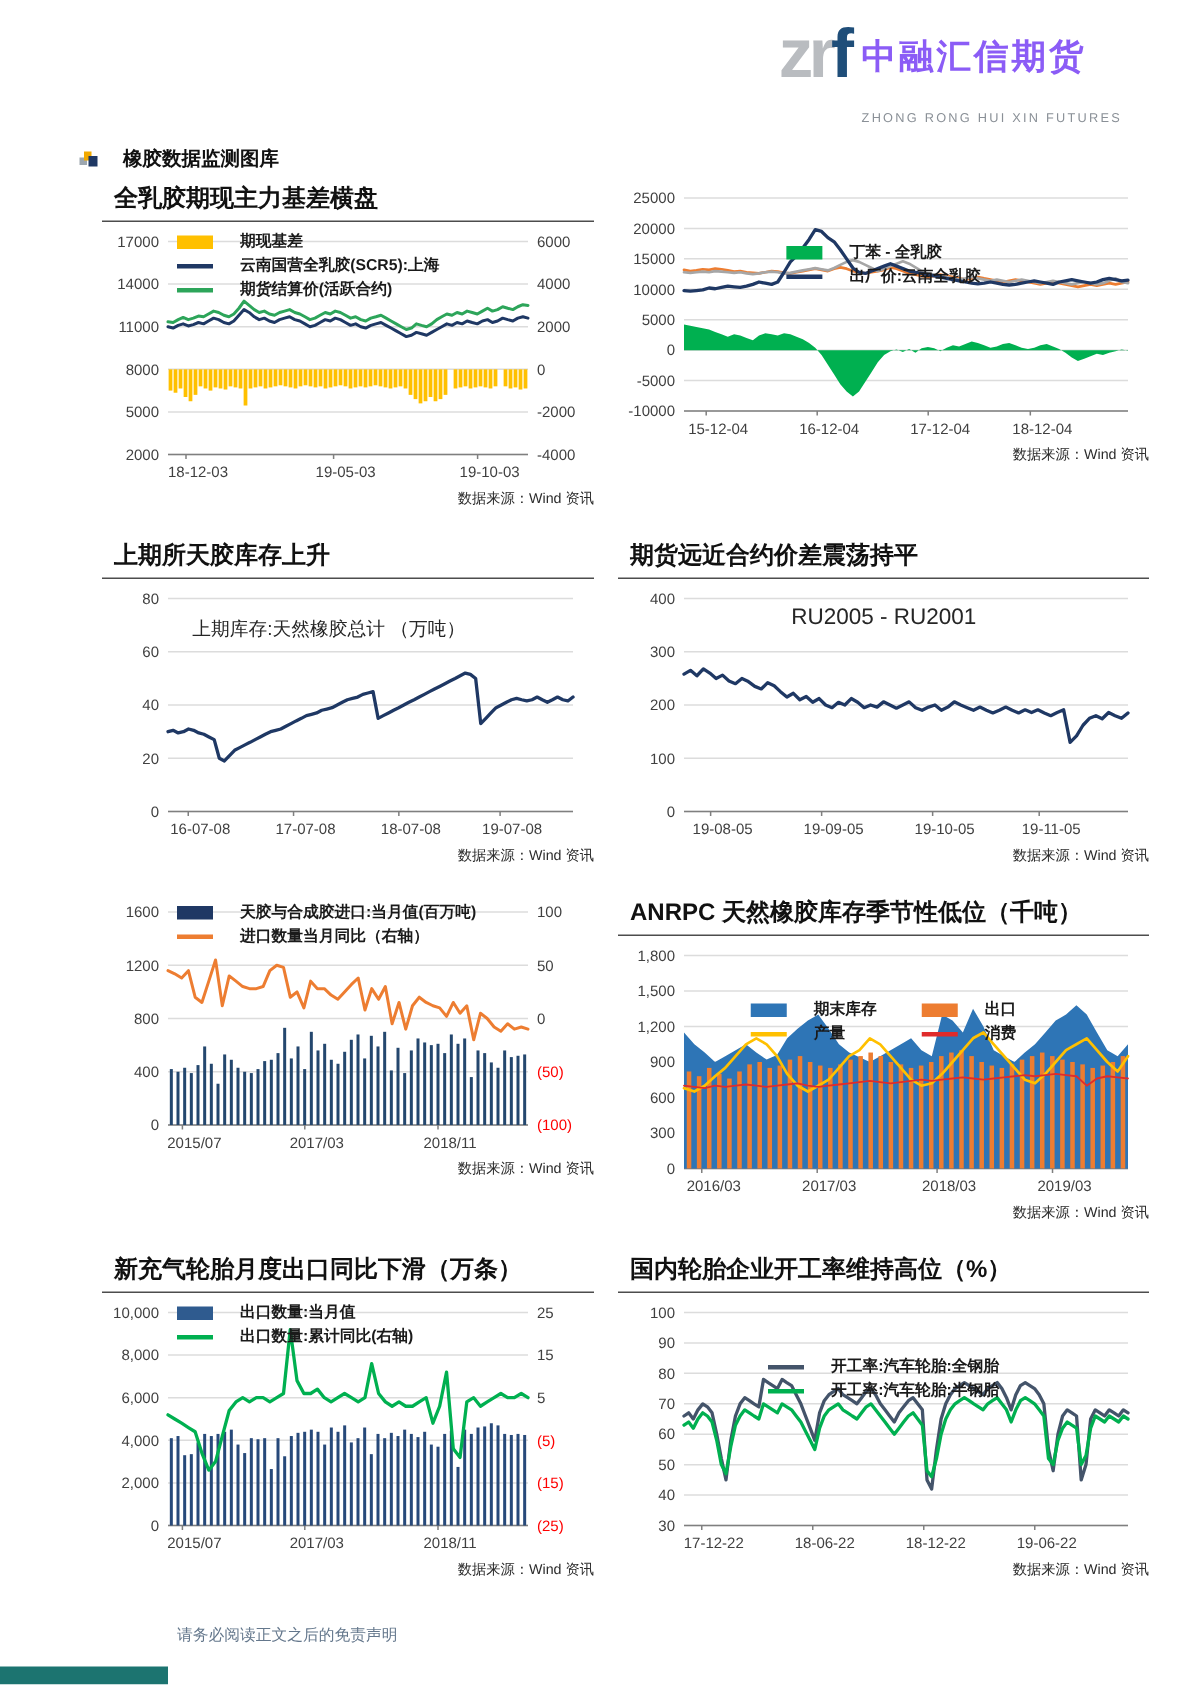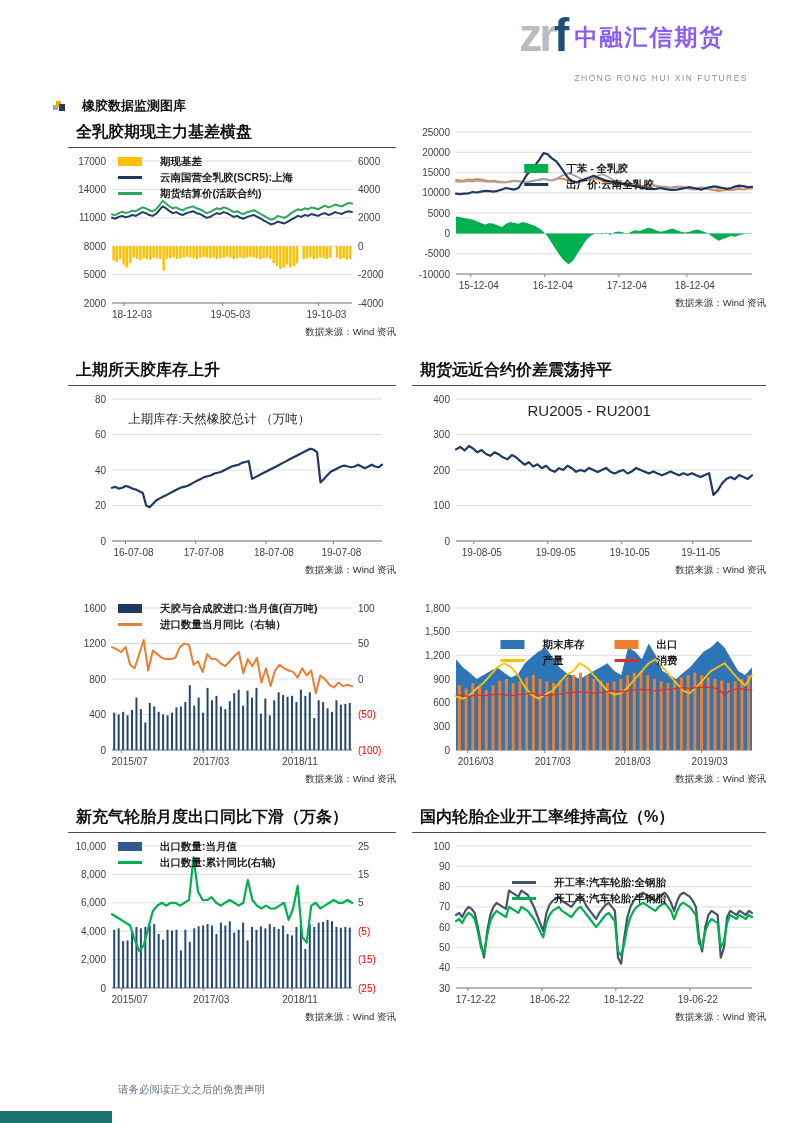--- a/index.html
+++ b/index.html
@@ -371,20 +371,21 @@
           </div>
           <div class="lg-item">
             <span class="sw line" style="background: rgb(237, 125, 49);"></span>
             <span>进口数量当月同比（右轴）</span>
           </div>
         </div>
       </div>
     <div class="chart-source">数据来源：Wind 资讯</div>
   </div>
   <div class="panel">
+    <div class="chart-title">ANRPC 天然橡胶库存季节性低位（千吨）</div>
     <div class="chart-box">
         <svg width="354" height="170" viewBox="0 0 354 170">
           <line x1="44" y1="8" x2="340" y2="8" stroke="#dcdcdc" stroke-width="1"></line>
           <text x="38" y="11.5" text-anchor="end" font-size="10" fill="#404040">1,800</text>
           <line x1="44" y1="31.666666666666664" x2="340" y2="31.666666666666664" stroke="#dcdcdc" stroke-width="1"></line>
           <text x="38" y="35.166666666666664" text-anchor="end" font-size="10" fill="#404040">1,500</text>
           <line x1="44" y1="55.33333333333333" x2="340" y2="55.33333333333333" stroke="#dcdcdc" stroke-width="1"></line>
           <text x="38" y="58.83333333333333" text-anchor="end" font-size="10" fill="#404040">1,200</text>
           <line x1="44" y1="79" x2="340" y2="79" stroke="#dcdcdc" stroke-width="1"></line>
           <text x="38" y="82.5" text-anchor="end" font-size="10" fill="#404040">900</text>

